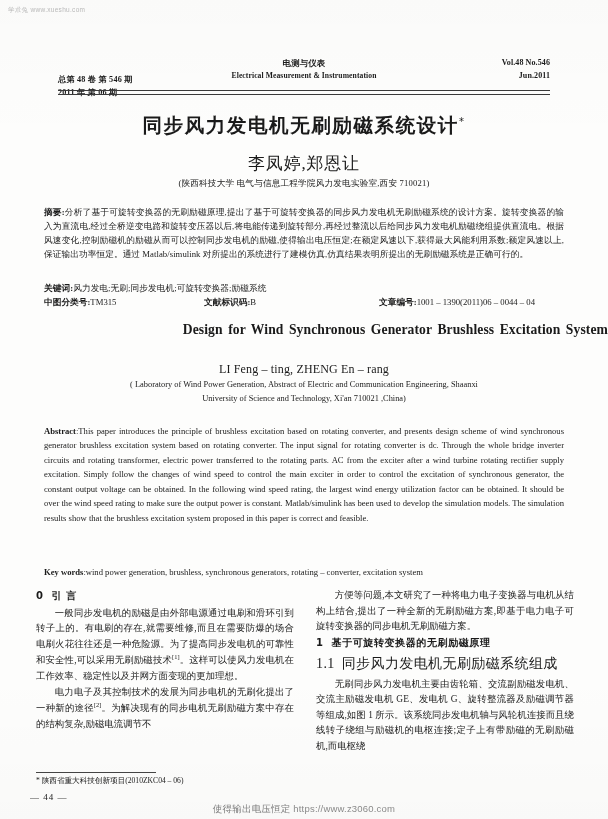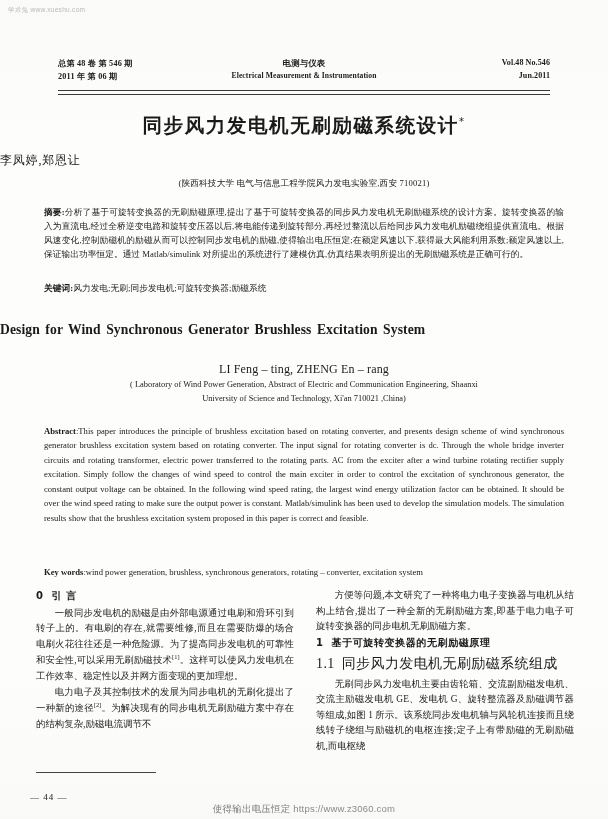--- a/index.html
+++ b/index.html
@@ -66,21 +66,21 @@
     transform: translateX(-50%);
   }
   .rh-right {
     font-size: 8px;
     font-weight: bold;
     white-space: nowrap;
     letter-spacing: 0.1px;
     margin-left: auto;
   }
   .rh-line-wrap { position: relative; height: 13px; }
-  .rh-line-wrap .rh-left { position: absolute; left: 0; top: 0; text-align: right; }
+  .rh-line-wrap .rh-left { position: absolute; left: 0; top: 16px; text-align: right; }
   .rh-line-wrap .rh-right { position: absolute; right: 0; top: 0; text-align: center; }
 
   .rule-double {
     position: absolute;
     left: 58px;
     right: 58px;
     top: 90px;
     height: 3px;
     border-top: 1px solid #3a3a3a;
     border-bottom: 1px solid #3a3a3a;
@@ -99,22 +99,22 @@
   }
   .title-cn sup {
     font-size: 10px;
     vertical-align: super;
     font-weight: normal;
   }
   .authors-cn {
     position: absolute;
     left: 0; right: 0;
     top: 152px;
-    text-align: left;
-    font-size: 12px;
+    text-align: center;
+    font-size: 17px;
     letter-spacing: 0.8px;
   }
   .affil-cn {
     position: absolute;
     left: 0; right: 0;
     top: 178px;
     text-align: center;
     font-size: 8.6px;
     letter-spacing: 0.2px;
   }
@@ -149,21 +149,21 @@
   }
   .codes-cn .c1 { width: 160px; }
   .codes-cn .c2 { width: 175px; }
   .codes-cn .c3 { flex: 1; text-align: left; }
 
   
   .title-en {
     position: absolute;
     left: 0; right: 0;
     top: 322px;
-    text-align: left;
+    text-align: right;
     font-size: 13.6px;
     font-weight: bold;
     letter-spacing: 0.1px;
     word-spacing: 2px;
   }
   .authors-en {
     position: absolute;
     left: 0; right: 0;
     top: 362px;
     text-align: center;
@@ -307,20 +307,25 @@
   <div class="authors-cn">李凤婷,郑恩让</div>
   <div class="affil-cn">(陕西科技大学 电气与信息工程学院风力发电实验室,西安 710021)</div>
 
   <div class="abs-cn">
     <span class="lbl-bold">摘要:</span><span>分析了基于可旋转变换器的无刷励磁原理,提出了基于可旋转变换器的同步风力发电机无刷励磁系统的设计方案。旋转变换器的输入为直流电,经过全桥逆变电路和旋转变压器以后,将电能传递到旋转部分,再经过整流以后给同步风力发电机励磁绕组提供直流电。根据风速变化,控制励磁机的励磁从而可以控制同步发电机的励磁,使得输出电压恒定;在额定风速以下,获得最大风能利用系数;额定风速以上,保证输出功率恒定。通过 Matlab/simulink 对所提出的系统进行了建模仿真,仿真结果表明所提出的无刷励磁系统是正确可行的。</span>
   </div>
   <div class="kw-cn">
     <span class="lbl-bold">关键词:</span><span>风力发电;无刷;同步发电机;可旋转变换器;励磁系统</span>
   </div>
 
+  <div class="codes-cn">
+    <span class="c1"><span class="lbl-bold">中图分类号:</span><span>TM315</span></span>
+    <span class="c2"><span class="lbl-bold">文献标识码:</span><span>B</span></span>
+    <span class="c3"><span class="lbl-bold">文章编号:</span><span>1001 – 1390(2011)06 – 0044 – 04</span></span>
+  </div>
 
   <div class="title-en">Design for Wind Synchronous Generator Brushless Excitation System</div>
   <div class="authors-en">LI Feng – ting, ZHENG En – rang</div>
   <div class="affil-en">
     <span>( Laboratory of Wind Power Generation, Abstract of Electric and Communication Engineering, Shaanxi</span><br>
     <span>University of Science and Technology, Xi'an 710021 ,China)</span>
   </div>
 
   <div class="abs-en">
     <span class="lbl-bold">Abstract</span><span>:This paper introduces the principle of brushless excitation based on rotating converter, and presents design scheme of wind synchronous generator brushless excitation system based on rotating converter. The input signal for rotating converter is dc. Through the whole bridge inverter circuits and rotating transformer, electric power transferred to the rotating parts. AC from the exciter after a wind turbine rotating rectifier supply excitation. Simply follow the changes of wind speed to control the main exciter in order to control the excitation of synchronous generator, the constant output voltage can be obtained. In the following wind speed rating, the largest wind energy utilization factor can be obtained. It should be over the wind speed rating to make sure the output power is constant. Matlab/simulink has been used to develop the simulation models. The simulation results show that the brushless excitation system proposed in this paper is correct and feasible.</span>
@@ -350,20 +355,21 @@
       </div>
       <div class="sec-h2">
         <span class="num">1.1</span><span>同步风力发电机无刷励磁系统组成</span>
       </div>
       <div class="para">无刷同步风力发电机主要由齿轮箱、交流副励磁发电机、交流主励磁发电机 GE、发电机 G、旋转整流器及励磁调节器等组成,如图 1 所示。该系统同步发电机轴与风轮机连接而且绕线转子绕组与励磁机的电枢连接;定子上有带励磁的无刷励磁机,而电枢绕</div>
     </div>
 
   </div>
 
   <div class="footnote-rule"></div>
+  <div class="footnote">* 陕西省重大科技创新项目(2010ZKC04 – 06)</div>
 
   <div class="page-num">— 44 —</div>
 
   <div class="watermark-bottom">
     <span>使得输出电压恒定</span>
     <span class="url">https://www.z3060.com</span>
   </div>
 
 </div>
 

